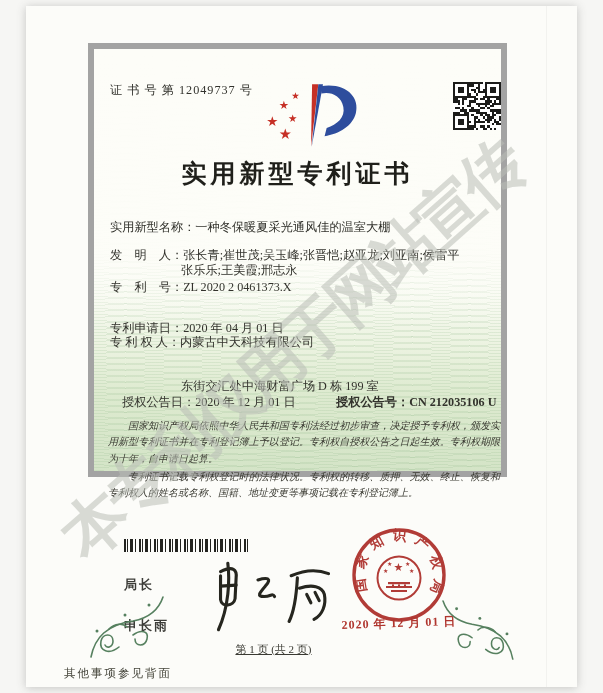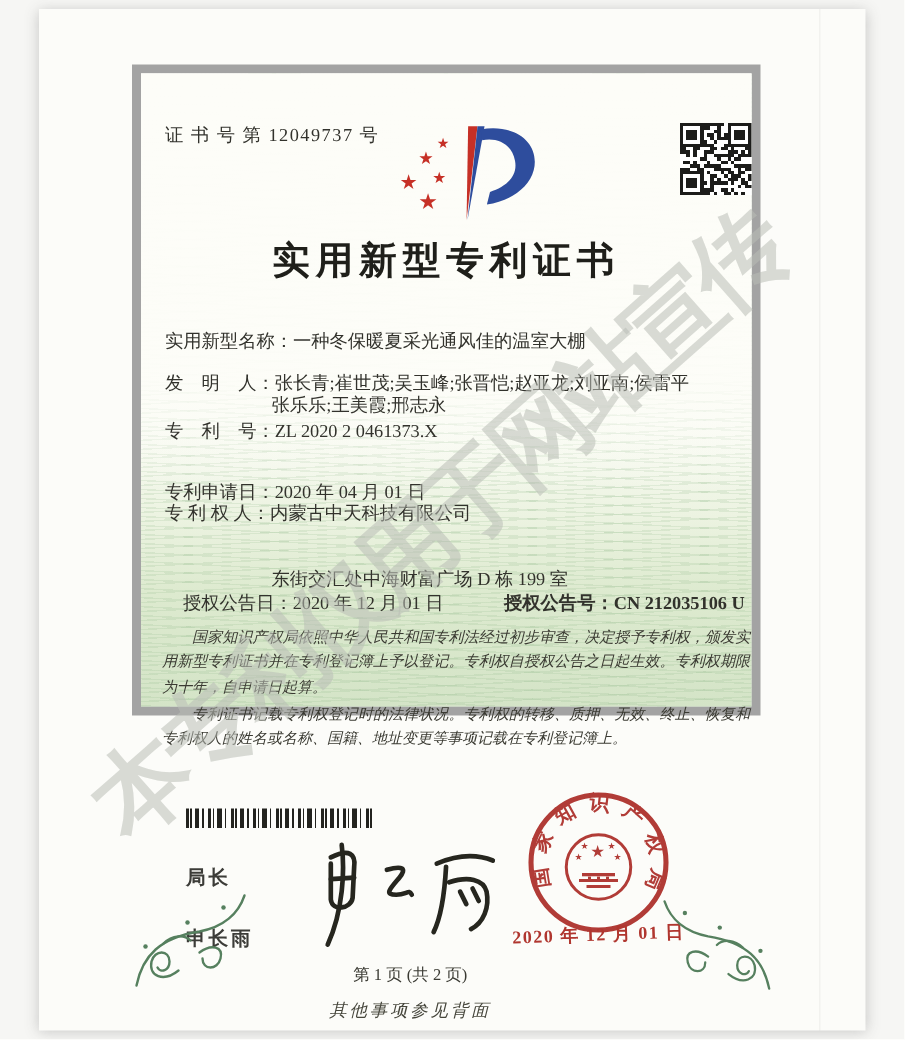--- a/index.html
+++ b/index.html
@@ -31,21 +31,21 @@
          letter-spacing:4px;}
   .para{font-style:italic;color:#3a3a32;font-size:10px;line-height:16.3px;text-align:justify;
         text-indent:2em;margin:0 0 2px 0;}
   .barcode{background:repeating-linear-gradient(90deg,#23231f 0 2px,#fdfdfb 2px 3px,#23231f 3px 4px,
     #fdfdfb 4px 6px,#23231f 6px 9px,#fdfdfb 9px 11px,#23231f 11px 12px,#fdfdfb 12px 15px);}
   .officer{font-family:"Liberation Sans","DejaVu Sans",sans-serif;font-weight:700;font-size:13px;
            color:#3c3c38;letter-spacing:2px;}
   .seal-date{width:120px;text-align:center;font-weight:700;font-size:12px;letter-spacing:1px;
              color:#b0362f;transform:rotate(-2deg);}
   .page-line{left:0;width:100%;text-align:center;font-size:11px;color:#3a3a33;margin-left:-24px;}
-  .note-line{left:62px;width:419px;text-align:center;font-style:italic;font-size:11.5px;
+  .note-line{left:62px;width:419px;text-align:left;font-size:11.5px;
              letter-spacing:2px;color:#46463c;margin-left:-24px;}
   svg{display:block;}
 </style>
 </head>
 <body>
 
 <div class="scan">
   <div class="paper">
     <div class="crease"></div>
 
@@ -400,21 +400,21 @@
               <rect x="35" y="59" width="26" height="2" stroke="none"></rect>
               <rect x="40" y="63" width="16" height="2" stroke="none"></rect>
               <rect x="41" y="57.4" width="2" height="1.8" stroke="none"></rect>
               <rect x="47" y="57.4" width="2" height="1.8" stroke="none"></rect>
               <rect x="53" y="57.4" width="2" height="1.8" stroke="none"></rect>
             </g>
           </svg>
         </div>
         <div class="abs seal-date" style="left:245px;top:566px;">2020 年 12 月 01 日</div>
 
-        <div class="abs page-line" style="top:593px;">第 1 页 (共 2 页)</div>
+        <div class="abs page-line" style="top:593px;text-decoration:underline;">第 1 页 (共 2 页)</div>
 
         <div class="abs" style="left:-5px;top:546px;">
           <svg width="82" height="64" viewBox="0 0 82 64">
             <g stroke="#56805f" stroke-width="1.6" fill="none" stroke-linecap="round">
               <path d="M2,62 C6,42 18,30 44,26 C60,23 70,14 74,2"></path>
               <path d="M30,52 C20,60 10,56 12,46 C14,38 24,38 24,46 C24,52 18,54 16,50"></path>
               <path d="M44,40 C52,34 60,36 58,44 C56,52 46,52 46,44"></path>
               <path d="M20,34 C26,28 34,28 38,32"></path>
               <circle cx="8" cy="36" r="1.5" fill="#56805f" stroke="none"></circle>
               <circle cx="36" cy="20" r="1.5" fill="#56805f" stroke="none"></circle>

